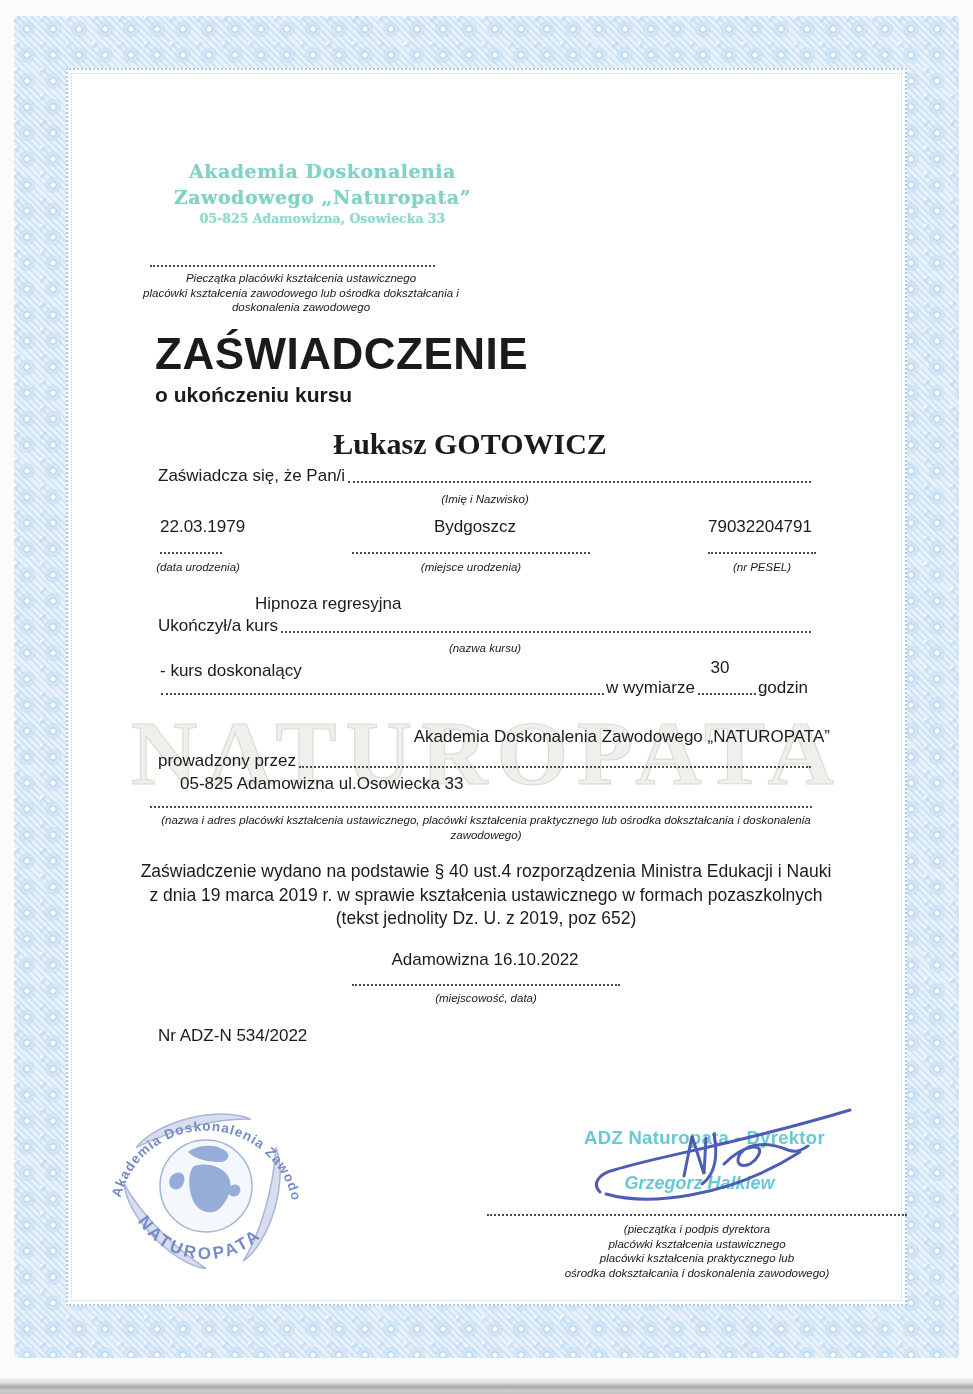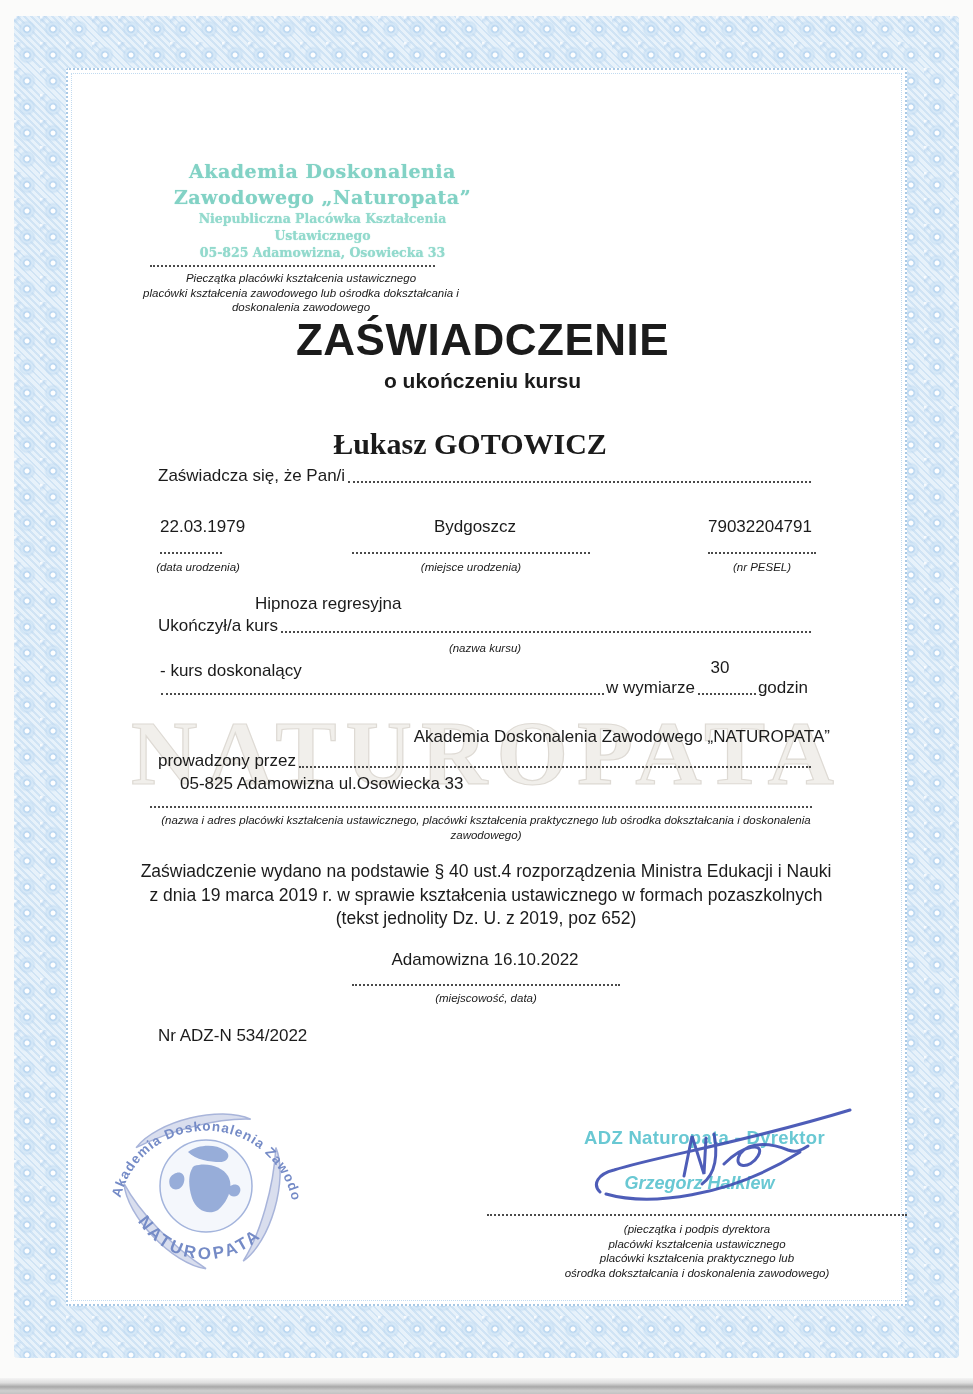--- a/index.html
+++ b/index.html
@@ -33,21 +33,21 @@
 
   
   .green-stamp{left:150px;top:158px;width:345px;text-align:center;color:#82d2c5;
     font-family:"DejaVu Serif",serif;filter:blur(.35px);text-shadow:0 0 1px #9bdcd1;}
   .green-stamp .big{font-size:19px;font-weight:bold;line-height:26px;letter-spacing:.5px;}
   .green-stamp .small{font-size:12.5px;line-height:17px;color:#93dacd;font-weight:bold;}
 
   .dotline{border-top:2px dotted #4a4a4a;height:0;}
   .caption{font-style:italic;font-size:11.5px;line-height:14.5px;text-align:center;color:#1a1a1a;}
 
-  .title{left:155px;top:316px;width:655px;text-align:center;}
+  .title{left:155px;top:330px;width:655px;text-align:left;}
   .title .main{font-size:44px;font-weight:bold;letter-spacing:.5px;line-height:48px;}
   .title .sub{font-size:21px;font-weight:bold;margin-top:5px;}
 
   .holder-name{left:155px;top:427px;width:630px;text-align:center;
     font-family:"Liberation Serif",serif;font-weight:bold;font-size:30px;}
 
   .row{display:flex;align-items:flex-end;font-size:17px;}
   .row .dots{flex:1;border-bottom:2px dotted #4a4a4a;margin:0 2px 3px 3px;}
   .row .dots.fixed{flex:0 0 auto;}
 
@@ -71,21 +71,20 @@
     <div class="inner"></div>
   </div>
 
   <div class="watermark">NATUROPATA</div>
 
   <div class="content">
 
     <div class="abs green-stamp">
       <div class="big">Akademia Doskonalenia</div>
       <div class="big">Zawodowego „Naturopata”</div>
-      <div class="small">Niepubliczna Placówka Kształcenia Ustawicznego</div>
       <div class="small">05-825 Adamowizna, Osowiecka 33</div>
     </div>
 
     <div class="abs dotline" style="left:150px;top:265px;width:285px;"></div>
     <div class="abs" style="left:112px;top:271px;width:378px;">
       <div class="caption">Pieczątka placówki kształcenia ustawicznego</div>
       <div class="caption">placówki kształcenia zawodowego  lub ośrodka dokształcania i</div>
       <div class="caption">doskonalenia zawodowego</div>
     </div>
 
@@ -93,20 +92,21 @@
       <div class="main">ZAŚWIADCZENIE</div>
       <div class="sub">o ukończeniu kursu</div>
     </div>
 
     <div class="abs holder-name">Łukasz GOTOWICZ</div>
 
     <div class="abs row" style="left:158px;top:466px;width:655px;">
       <span>Zaświadcza się, że Pan/i</span>
       <span class="dots"></span>
     </div>
+    <div class="abs caption" style="left:160px;top:492px;width:650px;">(Imię i Nazwisko)</div>
 
     <div class="abs val" style="left:160px;top:517px;">22.03.1979</div>
     <div class="abs val" style="left:330px;top:517px;width:290px;text-align:center;">Bydgoszcz</div>
     <div class="abs val" style="left:695px;top:517px;width:130px;text-align:center;">79032204791</div>
 
     <div class="abs dotline" style="left:160px;top:552px;width:62px;"></div>
     <div class="abs dotline" style="left:352px;top:552px;width:238px;"></div>
     <div class="abs dotline" style="left:708px;top:552px;width:108px;"></div>
 
     <div class="abs caption" style="left:148px;top:560px;width:100px;">(data urodzenia)</div>

